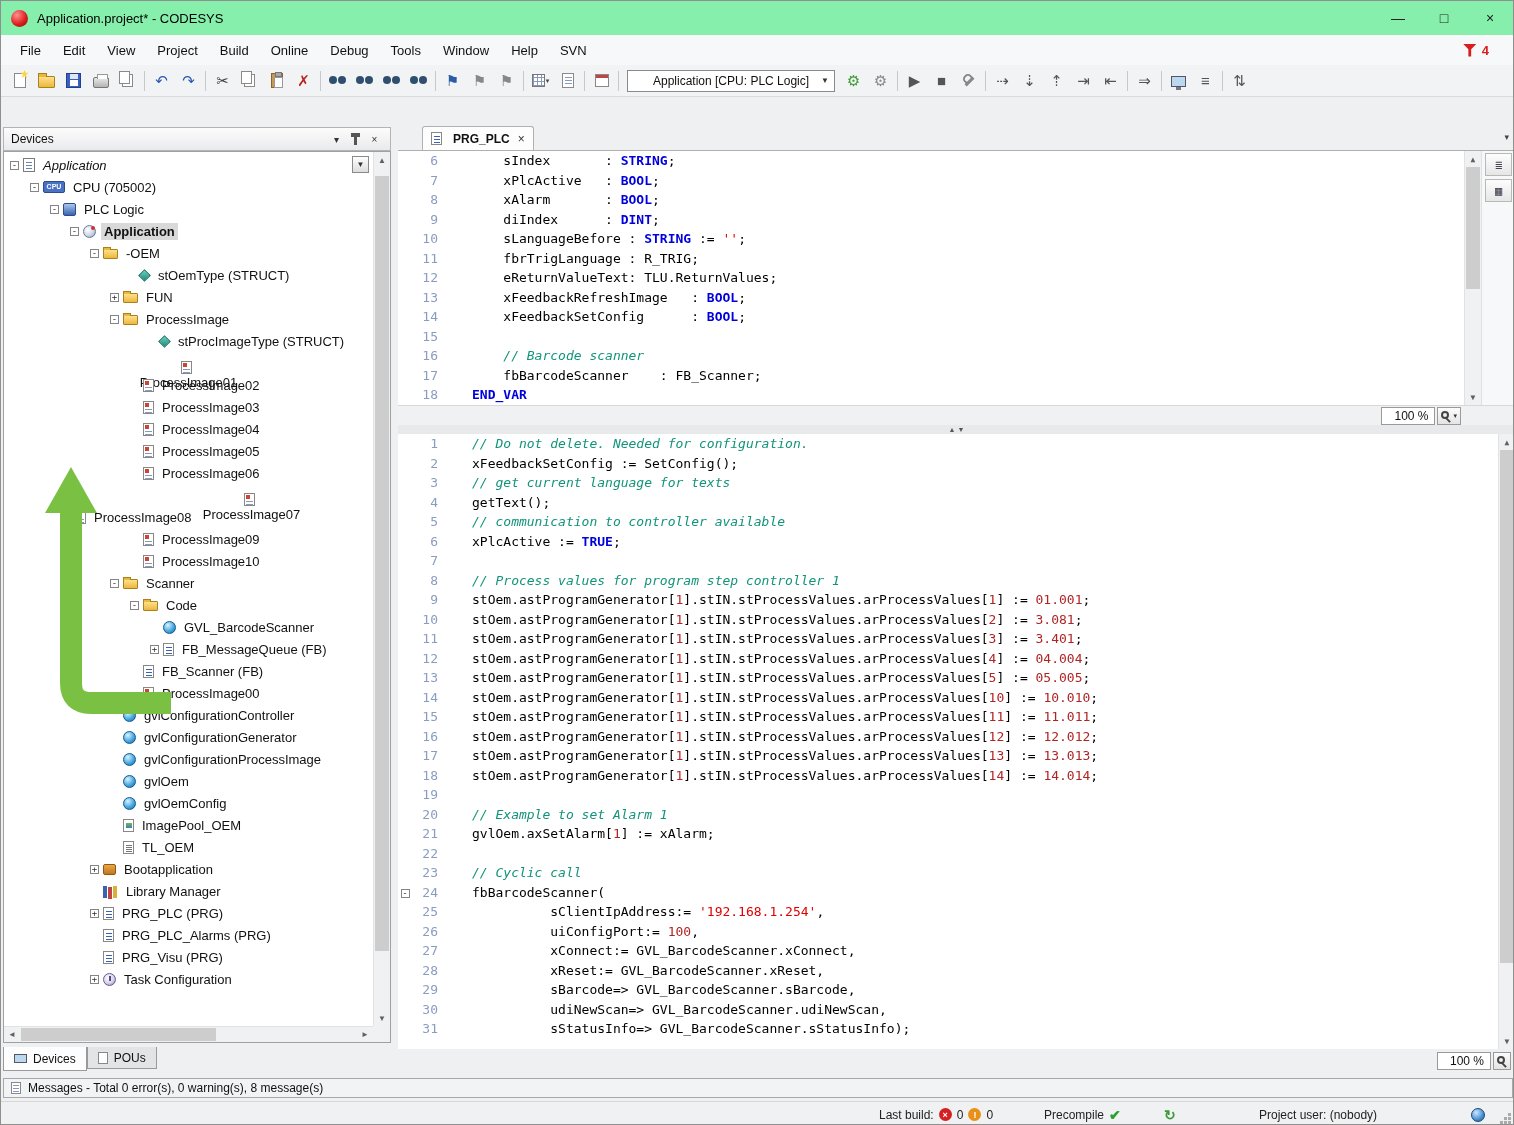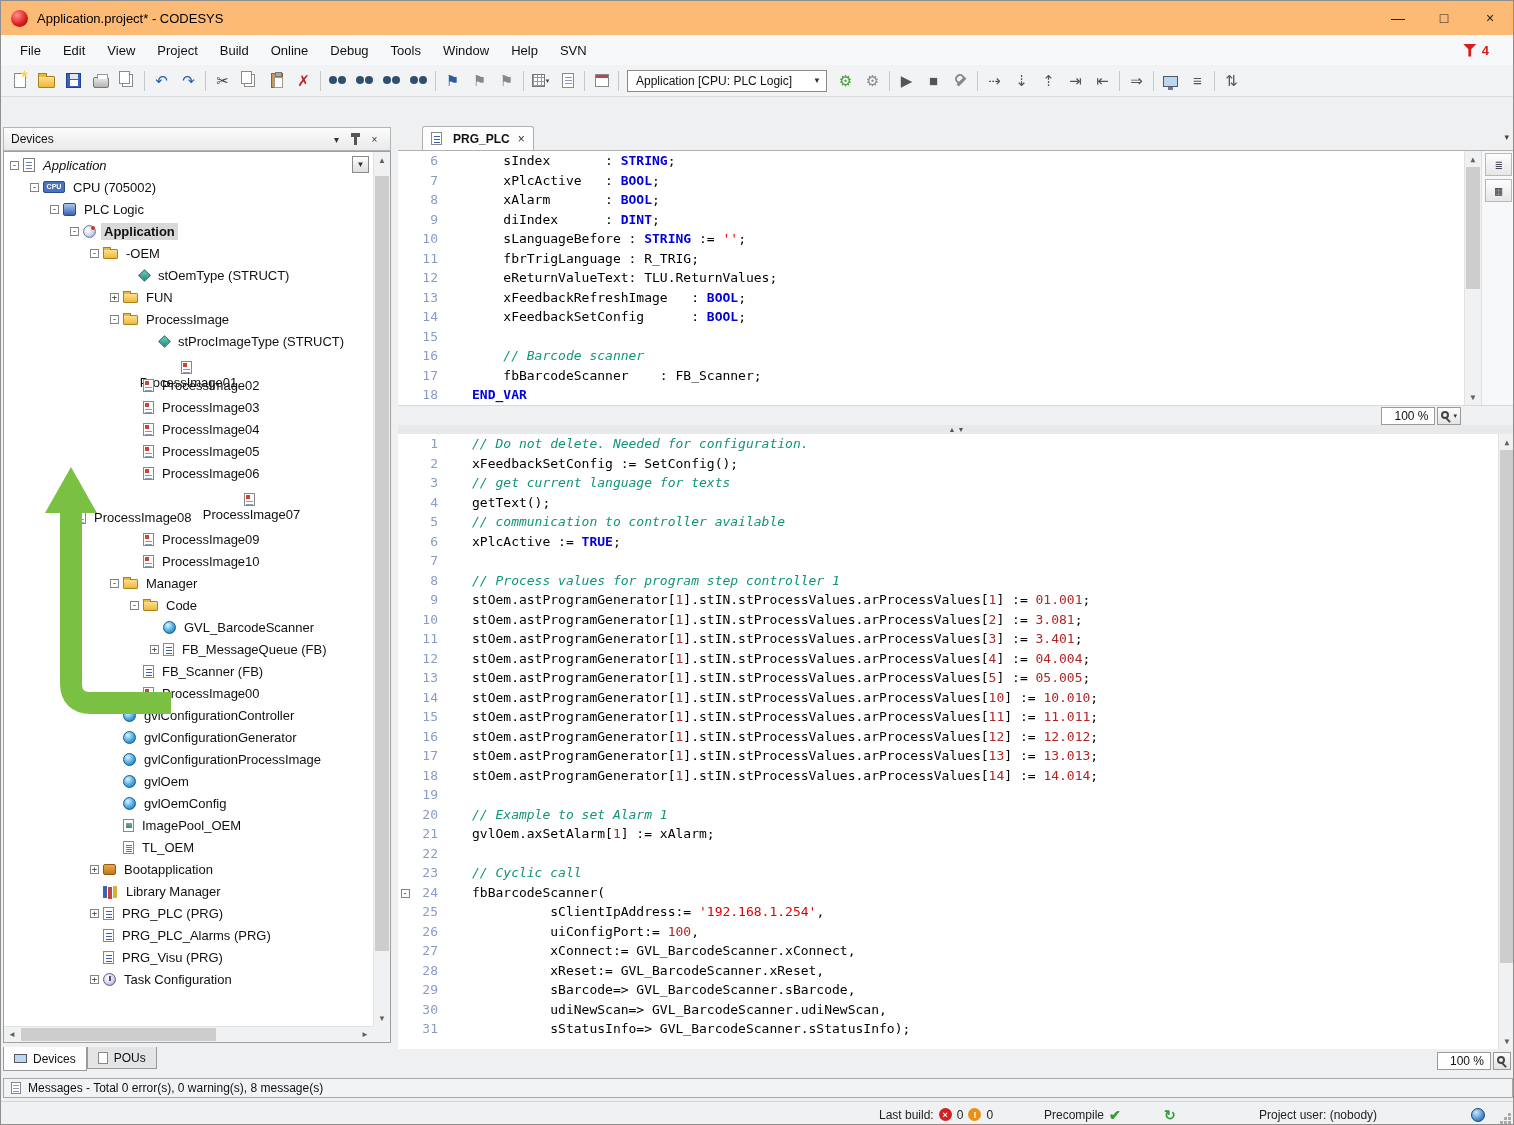--- a/index.html
+++ b/index.html
@@ -1,39 +1,39 @@
 <!DOCTYPE html>
 <html><head>
 <meta charset="utf-8">
 <style>
   *{margin:0;padding:0;box-sizing:border-box;}
   html,body{background:#b8bcc0;}
   .app{position:relative;width:1514px;height:1125px;background:#eef0f2;font-family:"Liberation Sans",sans-serif;font-size:13px;color:#111;border:1px solid #8f8f8f;overflow:hidden;}
 
   
-  .titlebar{position:absolute;left:0;top:0;width:100%;height:34px;background:#fdba74;display:flex;align-items:center;padding-left:10px;}
+  .titlebar{position:absolute;left:0;top:0;width:100%;height:34px;background:#86efac;display:flex;align-items:center;padding-left:10px;}
   .app-ball{width:17px;height:17px;border-radius:50%;background:radial-gradient(circle at 35% 30%,#ff9090,#e02020 55%,#7a0606);margin-right:9px;flex:none;}
   .title-text{font-size:13px;color:#000;}
   .win-controls{margin-left:auto;display:flex;height:100%;}
   .win-btn{width:46px;height:100%;display:flex;align-items:center;justify-content:center;font-size:14px;color:#222;cursor:default;}
 
   
   .menubar{position:absolute;left:0;top:34px;width:100%;height:30px;background:#f7f8f9;display:flex;align-items:center;padding:0 8px;}
   .menu-item{padding:5px 11px;color:#111;}
   .menu-right{margin-left:auto;display:flex;align-items:center;gap:5px;padding-right:16px;}
   .funnel{width:14px;height:13px;background:#d81e1e;clip-path:polygon(0 0,100% 0,60% 45%,60% 100%,40% 100%,40% 45%);}
   .notif-count{color:#d81e1e;font-weight:bold;}
 
   
   .toolbar{position:absolute;left:0;top:64px;width:100%;height:32px;background:#f2f3f4;border-bottom:1px solid #d9dadc;display:flex;align-items:center;padding:0 5px;overflow:hidden;}
   .tb-btn{width:27px;height:24px;display:inline-flex;align-items:center;justify-content:center;flex:none;position:relative;}
   .tb-glyph{font-size:15px;line-height:1;display:inline-flex;align-items:center;justify-content:center;}
   .tb-caret{font-size:7px;margin-left:1px;color:#444;}
   .tb-sep{width:1px;height:20px;background:#c6c8ca;margin:0 3px;flex:none;}
-  .tb-combo{height:22px;min-width:200px;background:#fff;border:1px solid #8a8a8a;display:inline-flex;align-items:center;padding:0 5px 0 8px;margin:0 5px;font-size:12px;flex:none;}
+  .tb-combo{height:22px;min-width:200px;background:#fff;border:1px solid #8a8a8a;display:inline-flex;align-items:center;padding:0 5px 0 25px;margin:0 5px;font-size:12px;flex:none;}
   .tb-combo .caret{margin-left:auto;font-size:8px;color:#333;padding-left:12px;}
 
   
   .shp-folder{width:17px;height:12px;background:linear-gradient(#ffe08a,#edb73e);border:1px solid #a8821c;border-radius:1px;position:relative;margin-top:3px;}
   .shp-folder::before{content:"";position:absolute;left:-1px;top:-4px;width:7px;height:3px;background:#edb73e;border:1px solid #a8821c;border-bottom:none;}
   .shp-floppy{width:15px;height:15px;background:#3a5fc0;border:1px solid #24408c;position:relative;}
   .shp-floppy::before{content:"";position:absolute;left:3px;top:0;width:8px;height:5px;background:#dfe6f4;}
   .shp-floppy::after{content:"";position:absolute;left:3px;bottom:1px;width:8px;height:6px;background:#fff;}
   .shp-printer{width:16px;height:11px;background:linear-gradient(#e8e8e8,#b4b4b4);border:1px solid #777;border-radius:2px;position:relative;margin-top:4px;}
   .shp-printer::before{content:"";position:absolute;left:3px;top:-4px;width:9px;height:4px;background:#fff;border:1px solid #999;border-bottom:none;}
@@ -438,21 +438,21 @@
           <span class="tlabel">ProcessImage09</span>
         </div>
         <div class="trow" style="padding-left: 126px;">
           <span class="exp hidden">-</span>
           <span class="tico tico-prg"></span>
           <span class="tlabel">ProcessImage10</span>
         </div>
         <div class="trow" style="padding-left: 106px;">
           <span class="exp">-</span>
           <span class="tico tico-folder"></span>
-          <span class="tlabel">Manager</span>
+          <span class="tlabel">Scanner</span>
         </div>
         <div class="trow" style="padding-left: 126px;">
           <span class="exp">-</span>
           <span class="tico tico-folder"></span>
           <span class="tlabel">Code</span>
         </div>
         <div class="trow" style="padding-left: 146px;">
           <span class="exp hidden">-</span>
           <span class="tico tico-gvl"></span>
           <span class="tlabel">GVL_BarcodeScanner</span>

